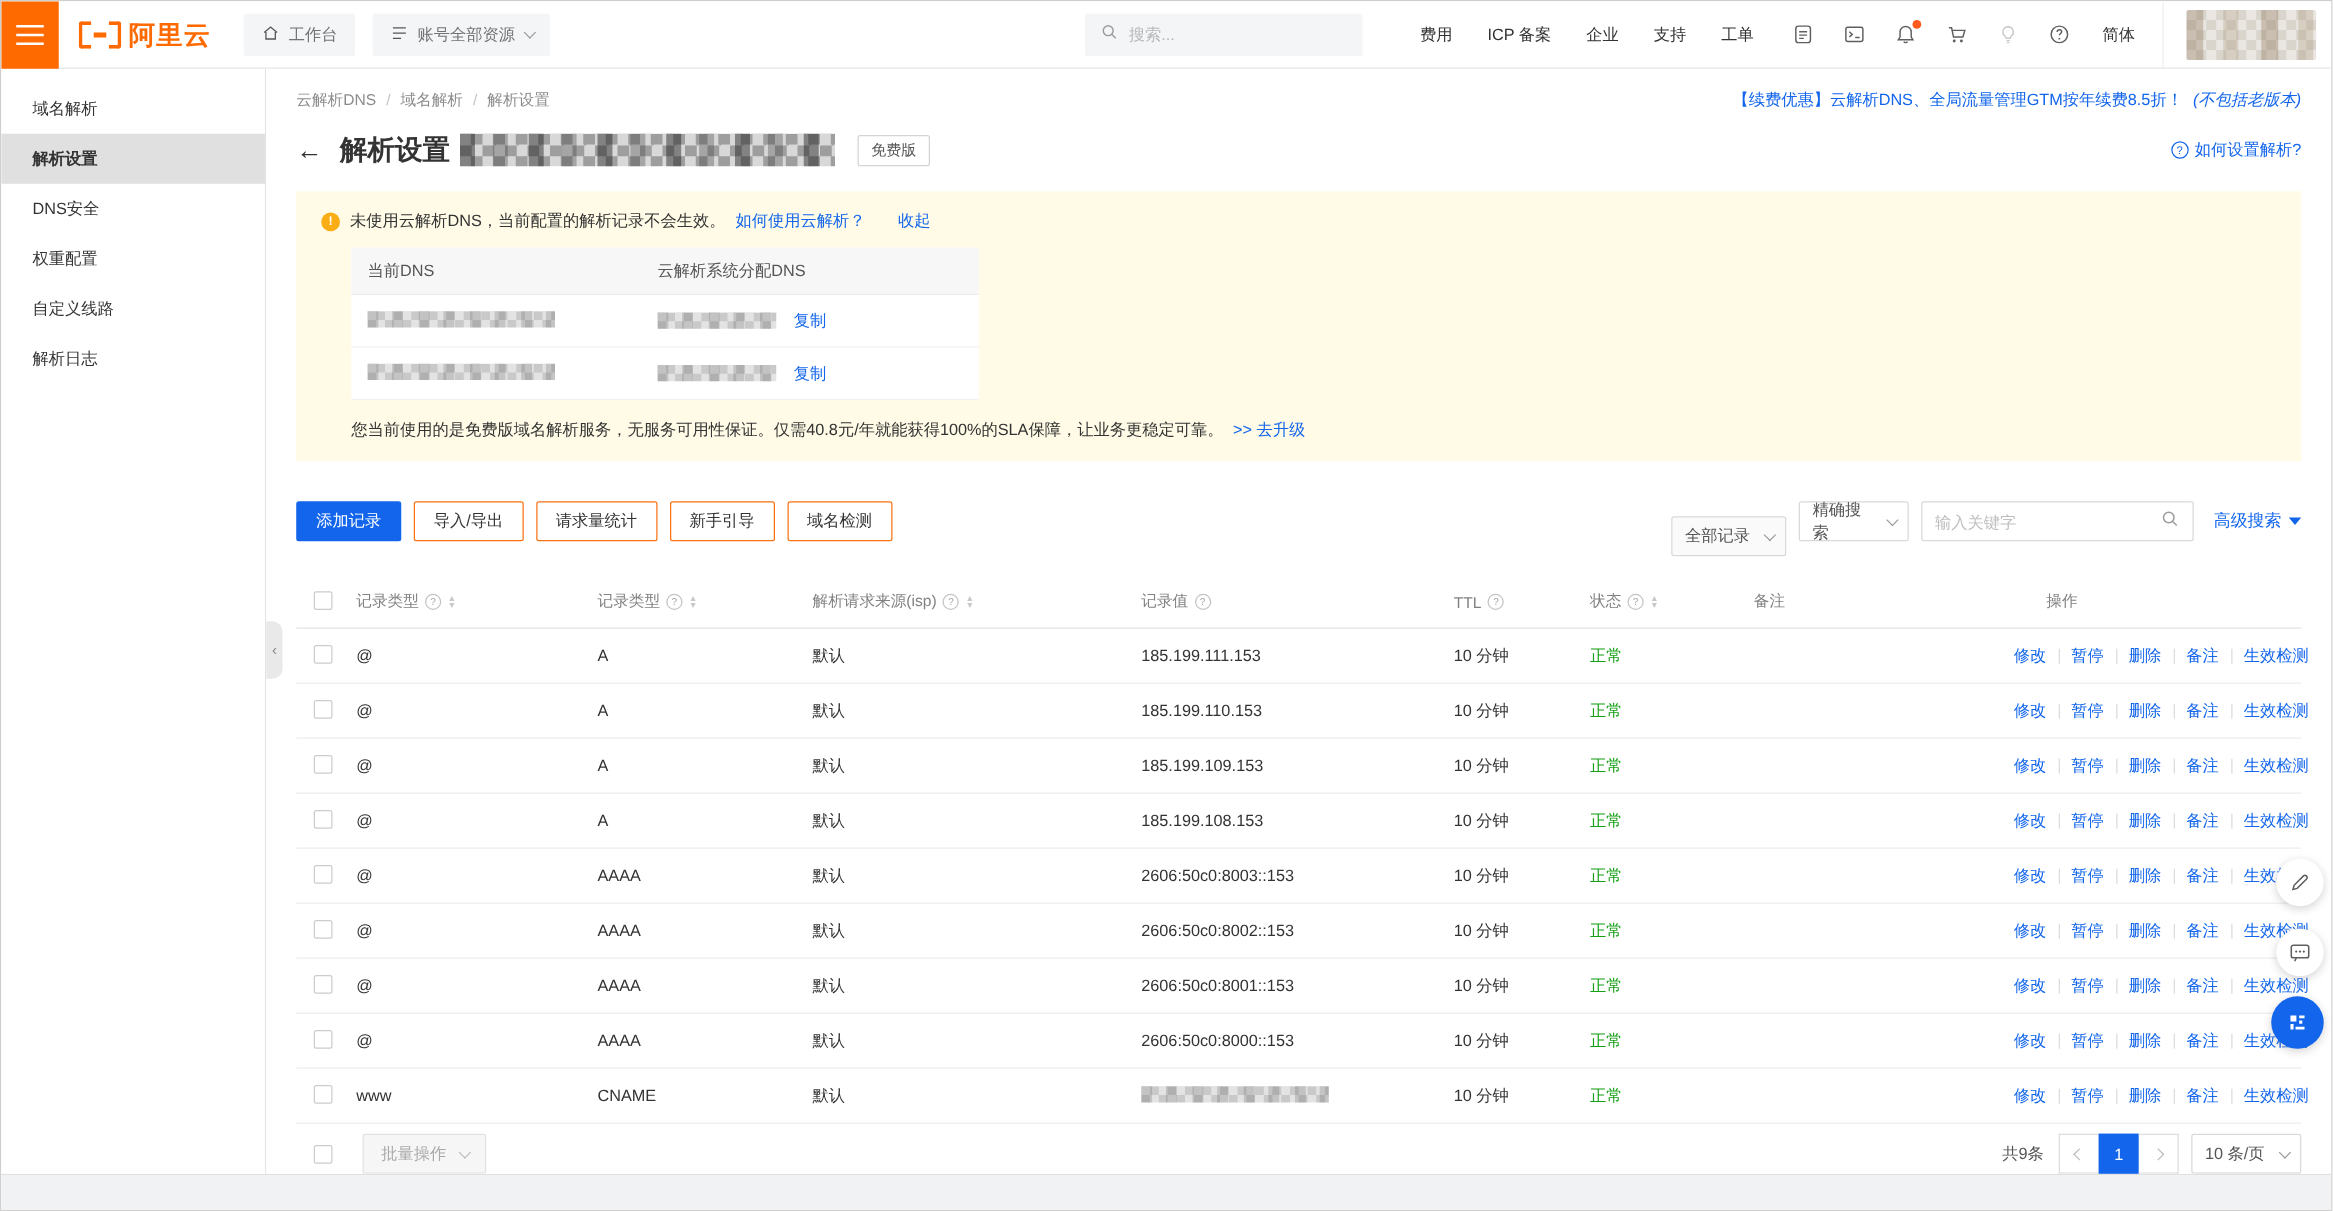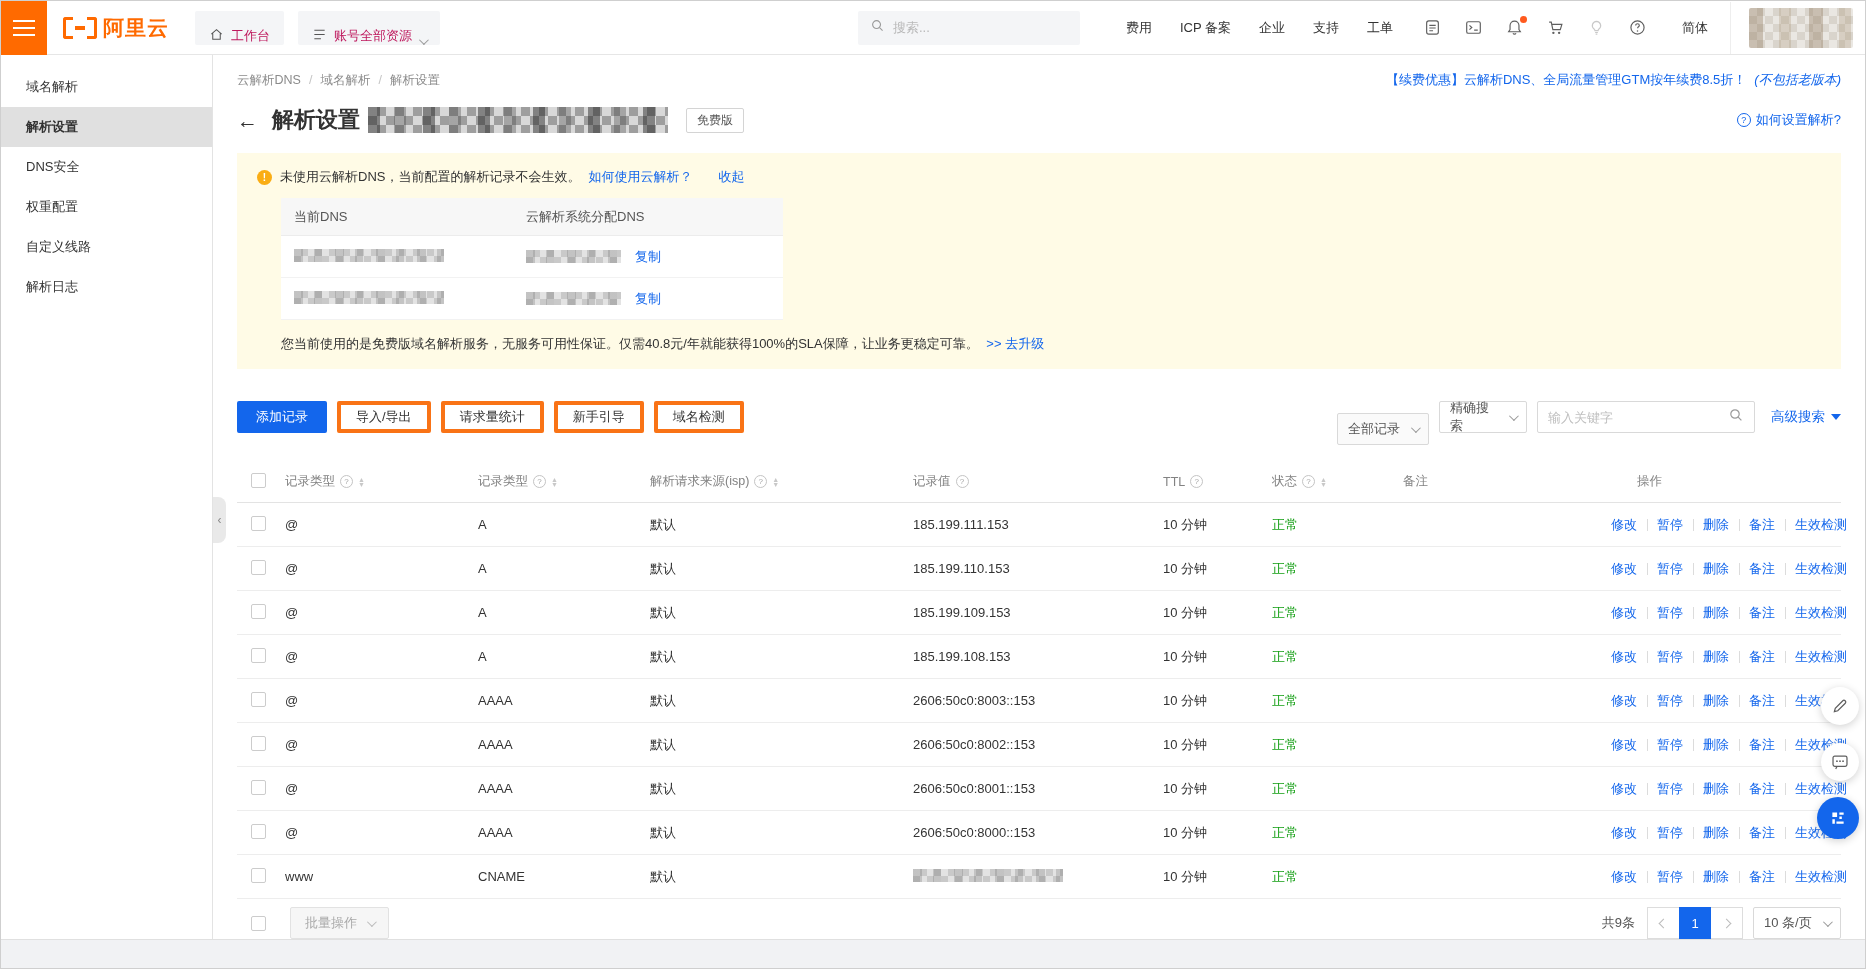--- a/index.html
+++ b/index.html
@@ -11,30 +11,30 @@
   .topbar { position:relative; z-index:5; height:54px; background:#fff; border-bottom:1px solid #e6e6e6; display:flex; align-items:center; }
   .burger { width:46px; height:54px; background:#FF6A00; display:flex; flex-direction:column; justify-content:center; align-items:center; gap:5px; cursor:pointer; flex:none; }
   .burger i { width:22px; height:2px; background:#fff; }
   .logo { display:flex; align-items:center; margin:0 26px 0 16px; flex:none; }
   .logo-mark { position:relative; width:34px; height:22px; }
   .logo-mark .lb,.logo-mark .rb { position:absolute; top:0; width:10px; height:22px; border:3px solid #FF6A00; }
   .logo-mark .lb { left:0; border-right:none; border-radius:3px 0 0 3px; }
   .logo-mark .rb { right:0; border-left:none; border-radius:0 3px 3px 0; }
   .logo-mark .dash { position:absolute; left:12px; top:9px; width:10px; height:4px; background:#FF6A00; }
   .logo-name { color:#FF6A00; font-size:21px; font-weight:bold; margin-left:6px; letter-spacing:1px; }
-  .tb-btn { height:34px; background:#f4f5f7; border-radius:2px; display:flex; align-items:flex-end; gap:7px; padding:0 14px; font-size:13px; color:#be185d; margin-right:14px; cursor:pointer; flex:none; }
+  .tb-btn { height:34px; background:#f4f5f7; border-radius:2px; display:flex; align-items:center; gap:7px; padding:0 14px; font-size:13px; color:#737373; margin-right:14px; cursor:pointer; flex:none; }
   .tb-search { width:222px; height:34px; background:#f4f5f7; border-radius:2px; display:flex; align-items:center; gap:8px; padding:0 12px; margin-left:auto; flex:none; }
   .tb-search input { border:none; outline:none; background:transparent; font-size:13px; color:#333; width:160px; font-family:inherit; }
   .tb-search input::placeholder { color:#b8b8b8; }
   .tb-nav { display:flex; align-items:center; gap:28px; margin-left:46px; flex:none; }
   .tb-nav .nav-item { font-size:13px; color:#333; cursor:pointer; white-space:nowrap; }
   .tb-icons { display:flex; align-items:center; gap:23px; margin-left:30px; flex:none; }
   .tb-icons .ticon { position:relative; width:18px; height:18px; display:flex; align-items:center; justify-content:center; cursor:pointer; }
   .tb-icons .dot { position:absolute; top:-3px; right:-4px; width:7px; height:7px; border-radius:50%; background:#ff5a1e; }
-  .tb-lang { font-size:13px; color:#333; margin-left:36px; cursor:pointer; flex:none;font-family:Liberation Mono, monospace; }
+  .tb-lang { font-size:13px; color:#333; margin-left:26px; cursor:pointer; flex:none;font-family:Liberation Mono, monospace; }
   .tb-user { margin:0 8px 0 22px; border-left:1px solid #eee; padding:6px 4px 6px 18px; flex:none; }
   .avatar-blur { width:104px; height:40px; border-radius:2px; }
 
   
   .mosaic { background-image:
       repeating-linear-gradient(90deg, rgba(110,110,110,.28) 0 9px, rgba(0,0,0,0) 9px 20px, rgba(70,70,70,.20) 20px 28px, rgba(0,0,0,0) 28px 41px),
       repeating-conic-gradient(#c9c9c9 0% 25%, #e3e3e3 25% 50%);
     background-size: 41px 14px, 14px 14px; }
   .mosaic-dark { background-image:
       repeating-linear-gradient(90deg, rgba(25,25,25,.45) 0 12px, rgba(0,0,0,0) 12px 26px, rgba(60,60,60,.33) 26px 38px, rgba(0,0,0,0) 38px 55px),
@@ -86,21 +86,21 @@
   .dns-c1 { width:245px; padding-left:13px; }
   .dns-c2 { flex:1; display:flex; align-items:center; gap:14px; }
   .dns-val1 { width:150px; height:13px; }
   .dns-val2 { width:95px; height:13px; }
   .copy-link { color:#1366EC; cursor:pointer; }
   .upgrade-line { margin:15px 0 0 24px; font-size:13px; color:#333; }
   .upgrade-link { color:#1366EC; cursor:pointer; margin-left:4px; }
 
   
   .toolbar { display:flex; align-items:center; margin-top:20px; gap:10px; }
-  .btn { height:32px; display:inline-flex; align-items:center; padding:0 15px; font-size:13px; border-radius:2px; cursor:pointer; border:4px solid #f97316; background:#fff; color:#333; white-space:nowrap; }
+  .btn { height:32px; display:inline-flex; align-items:center; padding:0 15px; font-size:13px; border-radius:2px; cursor:pointer; border:1px solid #f97316; background:#fff; color:#333; white-space:nowrap; }
   .btn-primary { background:#1366EC; border-color:#1366EC; color:#fff; }
   .tb-right { margin-left:auto; display:flex; align-items:center; gap:10px; }
   .select { height:32px; border:1px solid #d9d9d9; border-radius:2px; display:flex; align-items:center; justify-content:space-between; padding:0 10px; font-size:13px; color:#555; cursor:pointer; background:#fff; gap:10px; }
   .sel-filter { width:92px; background:#fafafa;margin-top:24px; }
   .sel-mode { width:88px; }
   .chev { width:7px; height:7px; border-right:1px solid #999; border-bottom:1px solid #999; transform:rotate(45deg) translateY(-2px); flex:none; }
   .kw-box { width:218px; height:32px; border:1px solid #d9d9d9; border-radius:2px; display:flex; align-items:center; padding:0 10px; gap:8px; background:#fff; }
   .kw-box input { flex:1; border:none; outline:none; font-size:13px; color:#333; font-family:inherit; min-width:0; }
   .kw-box input::placeholder { color:#bfbfbf; }
   .adv-link { display:flex; align-items:center; gap:6px; color:#1366EC; font-size:13.5px; cursor:pointer; margin-left:6px; }

